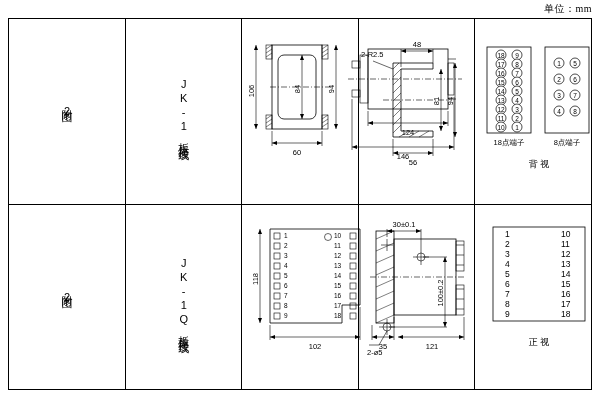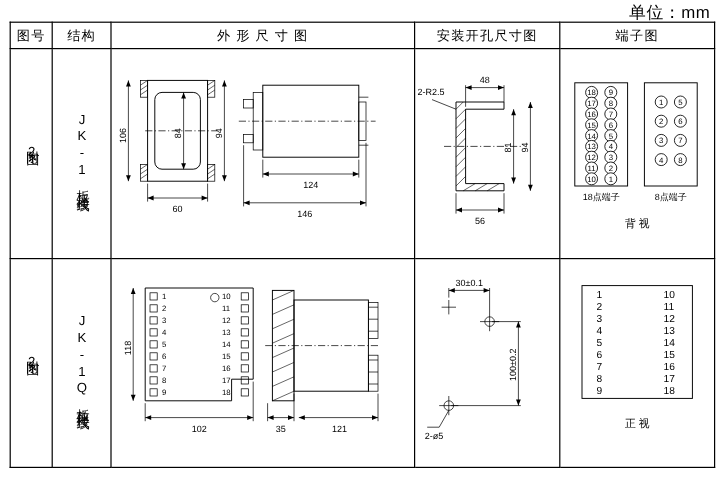--- a/index.html
+++ b/index.html
@@ -12,22 +12,23 @@
     height: 400px;
     font-family: "Liberation Sans", sans-serif;
     color: #000000;
     position: relative;
     overflow: hidden;
   }
   .unit-label {
     position: absolute;
     right: 8px;
     top: 2px;
-    font-size: 14px;
+    font-size: 10px;
     letter-spacing: 0.5px;
+    font-family: Liberation Serif, serif;
   }
   table.main {
     position: absolute;
     left: 8px;
     top: 18px;
     width: 584px;
     height: 372px;
     border-collapse: collapse;
     table-layout: fixed;
   }
@@ -78,27 +79,20 @@
   .fillg { fill: #000; }
   .cirw { fill: #fff; stroke: #000; stroke-width: 0.7; }
 </style>
 </head>
 <body>
 
 <div class="unit-label">单位：mm</div>
 
 <table class="main">
   <tbody>
-      <tr>
-    <th class="hdr col-no">图号</th>
-    <th class="hdr col-struct">结构</th>
-    <th class="hdr col-outline">外 形 尺 寸 图</th>
-    <th class="hdr col-mount">安装开孔尺寸图</th>
-    <th class="hdr col-term">端子图</th>
-  </tr>
 
   <tr class="row-body">
     <td>
       <span class="vert">附图2</span>
     </td>
     <td>
       <span class="vert">JK-1板后接线</span>
     </td>
 
     <td>

